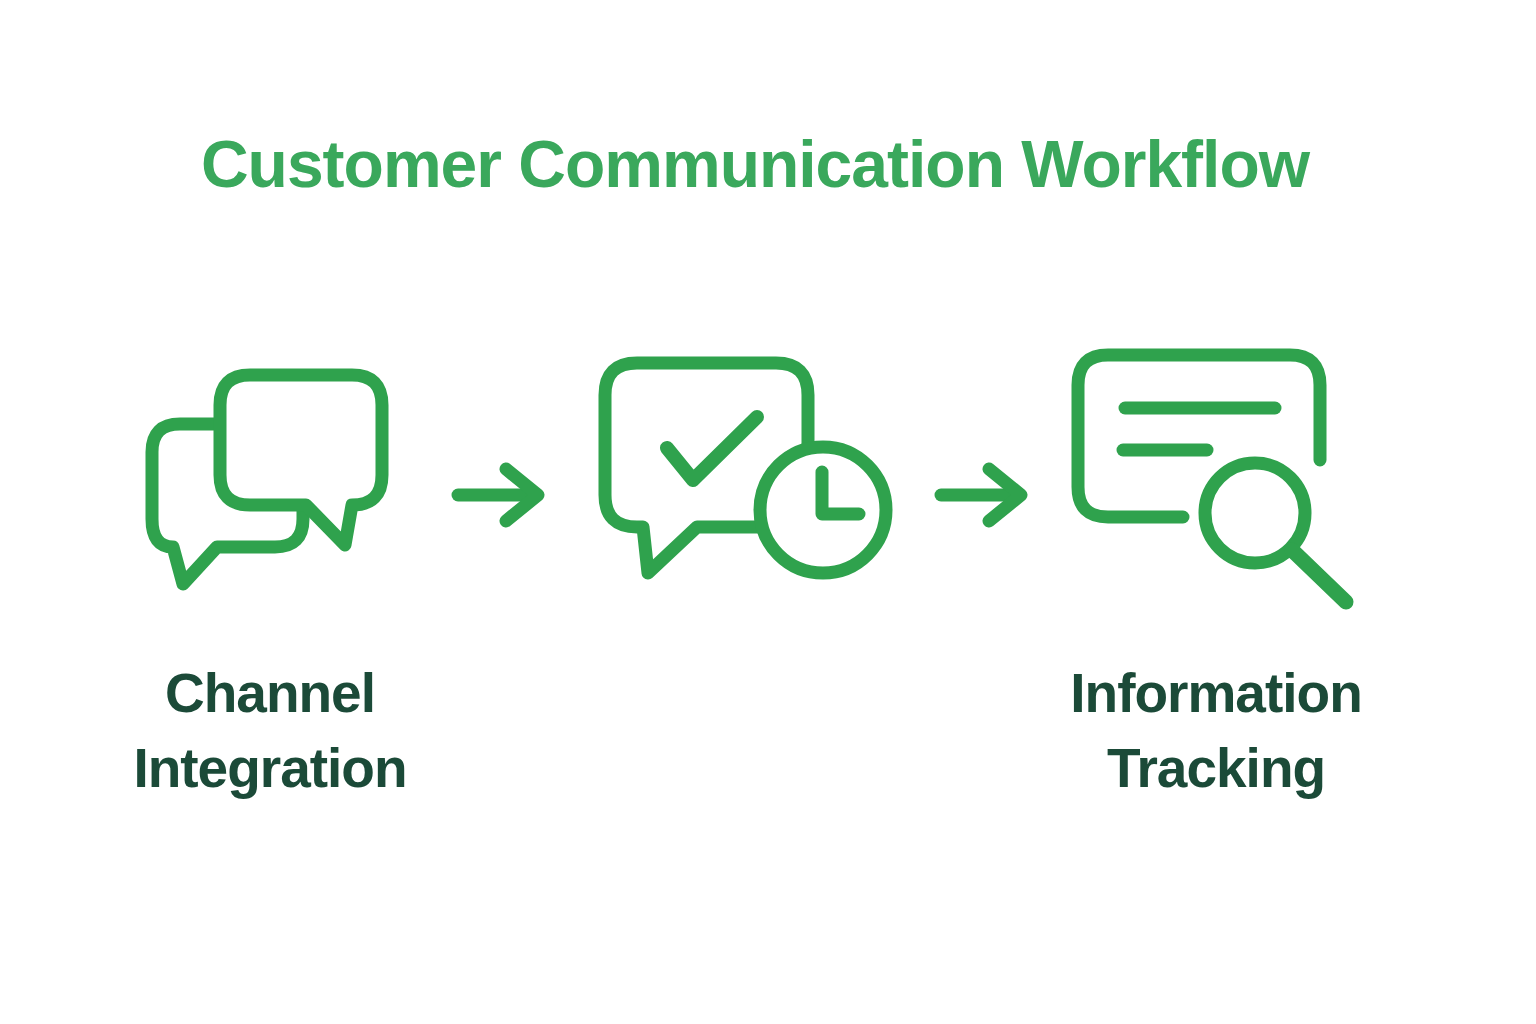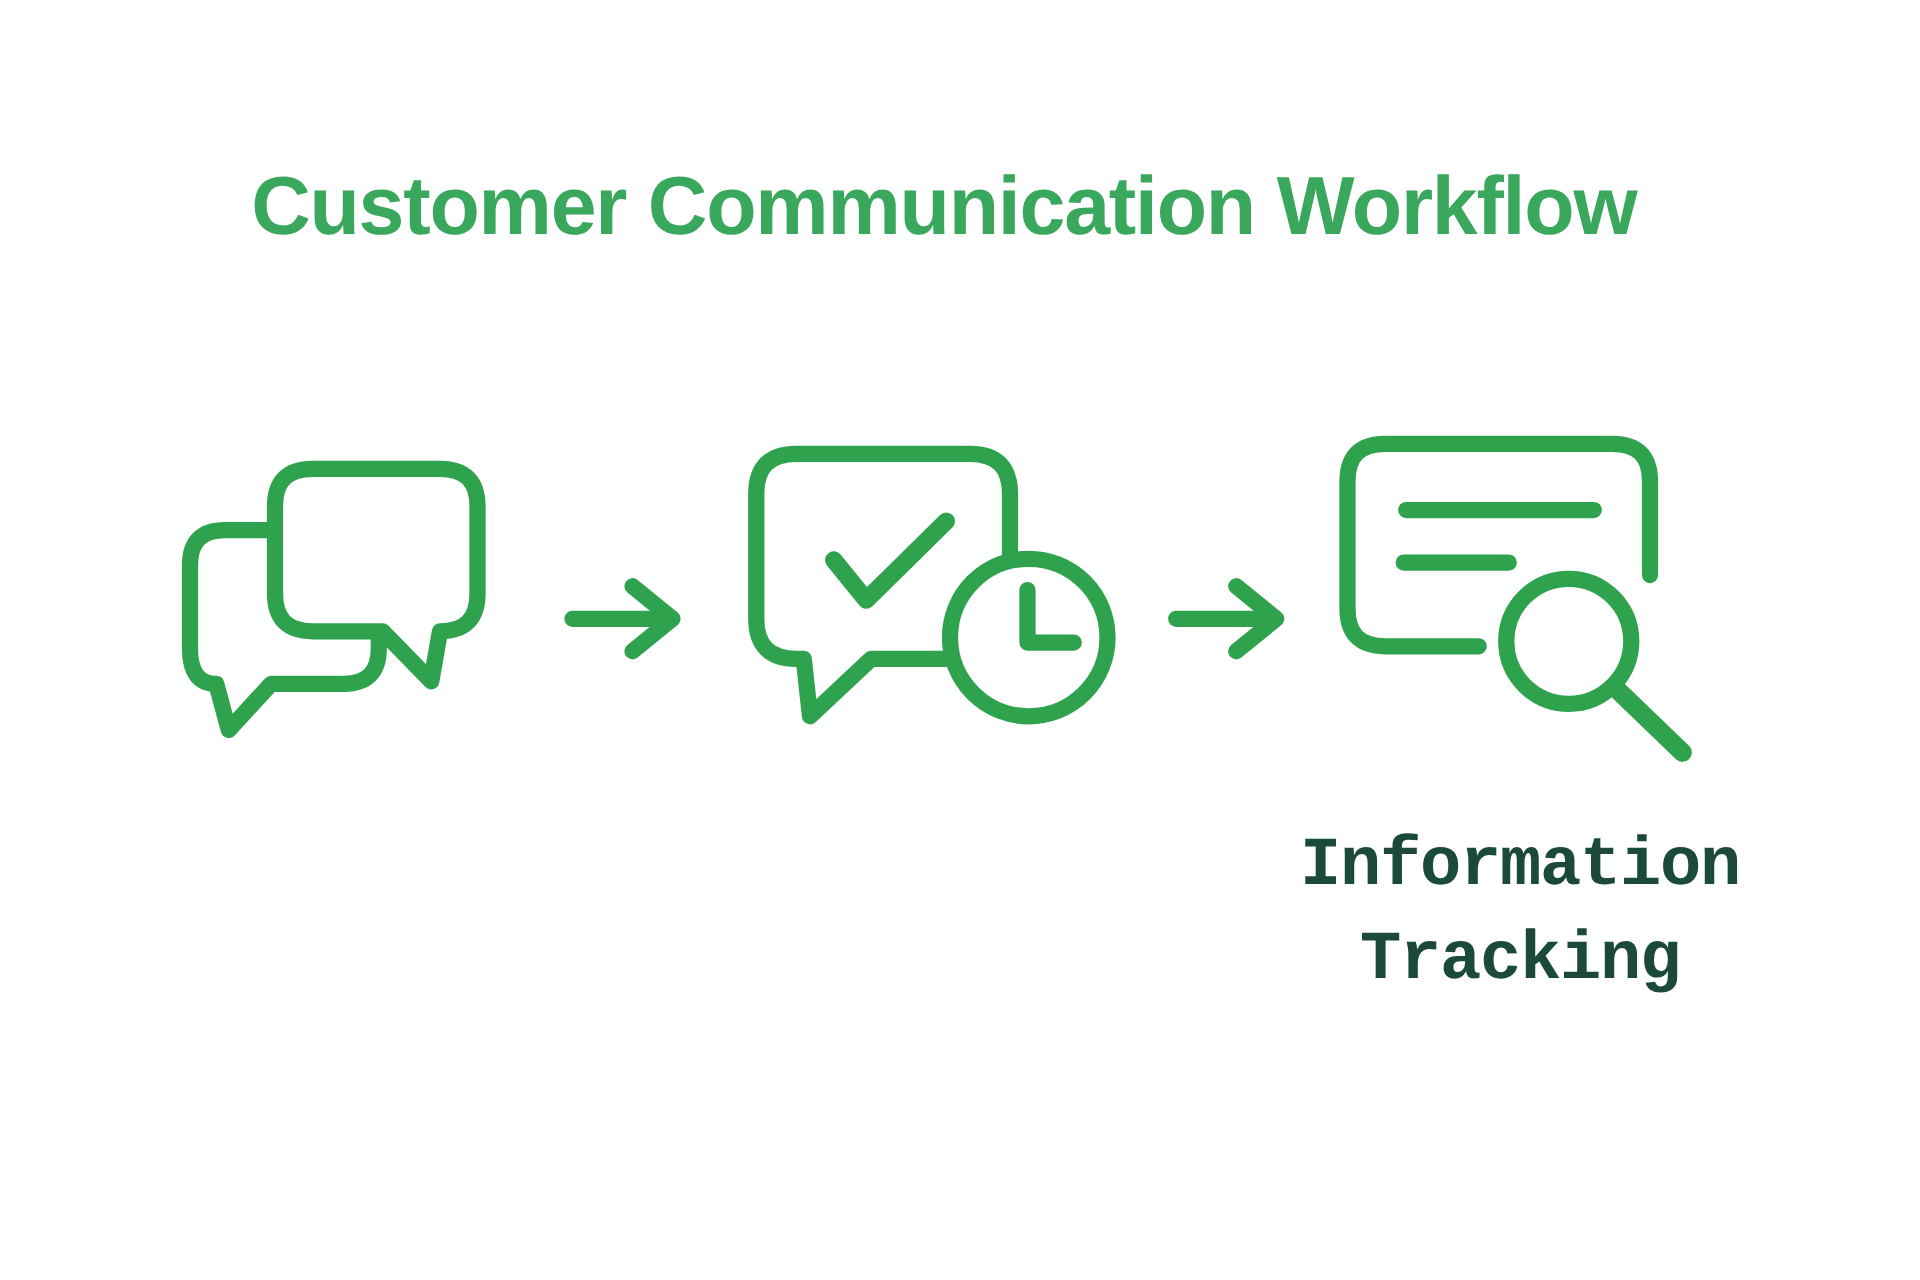--- a/index.html
+++ b/index.html
@@ -49,21 +49,21 @@
     width: 470px;
     text-align: center;
     font-size: 55px;
     line-height: 1.36;
     font-weight: bold;
     letter-spacing: -1px;
     color: var(--label-green, #1b4a38);
   }
   .step-label.pos-1 { left: 35px; }
   .step-label.pos-2 { left: 515px; }
-  .step-label.pos-3 { left: 981px; font-family: Liberation Mono, monospace; }
+  .step-label.pos-3 { left: 981px; }
 
   #icon-1 { left: 140px; top: 362px; }
   #arrow-1 { left: 450px; top: 463px; }
   #icon-2 { left: 600px; top: 360px; }
   #arrow-2 { left: 933px; top: 463px; }
   #icon-3 { left: 1072px; top: 350px; }
 </style>
 </head>
 <body>
 
@@ -113,15 +113,16 @@
       <path d="M 111 167 H 36 Q 6 167 6 137 V 35 Q 6 5 36 5 H 218 Q 248 5 248 35 V 110"></path>
 
       <path d="M 53 58 H 203"></path>
       <path d="M 51 100 H 135"></path>
 
       <circle cx="183" cy="163" r="50" fill="#ffffff"></circle>
       <path d="M 220 200 L 274 252" stroke-width="15"></path>
     </svg>
   </div>
 
+  <div class="step-label pos-1">Channel Integration</div>
   <div class="step-label pos-3">Information Tracking</div>
 
 </div>
 
 </body></html>

